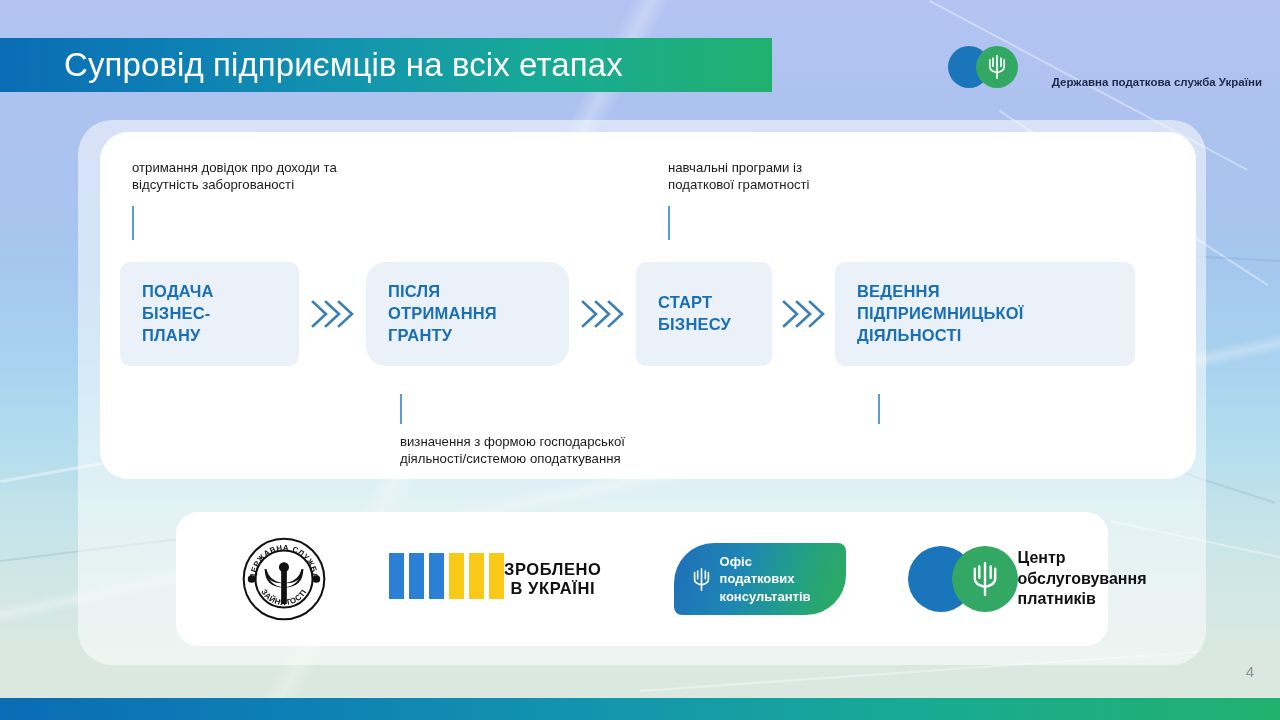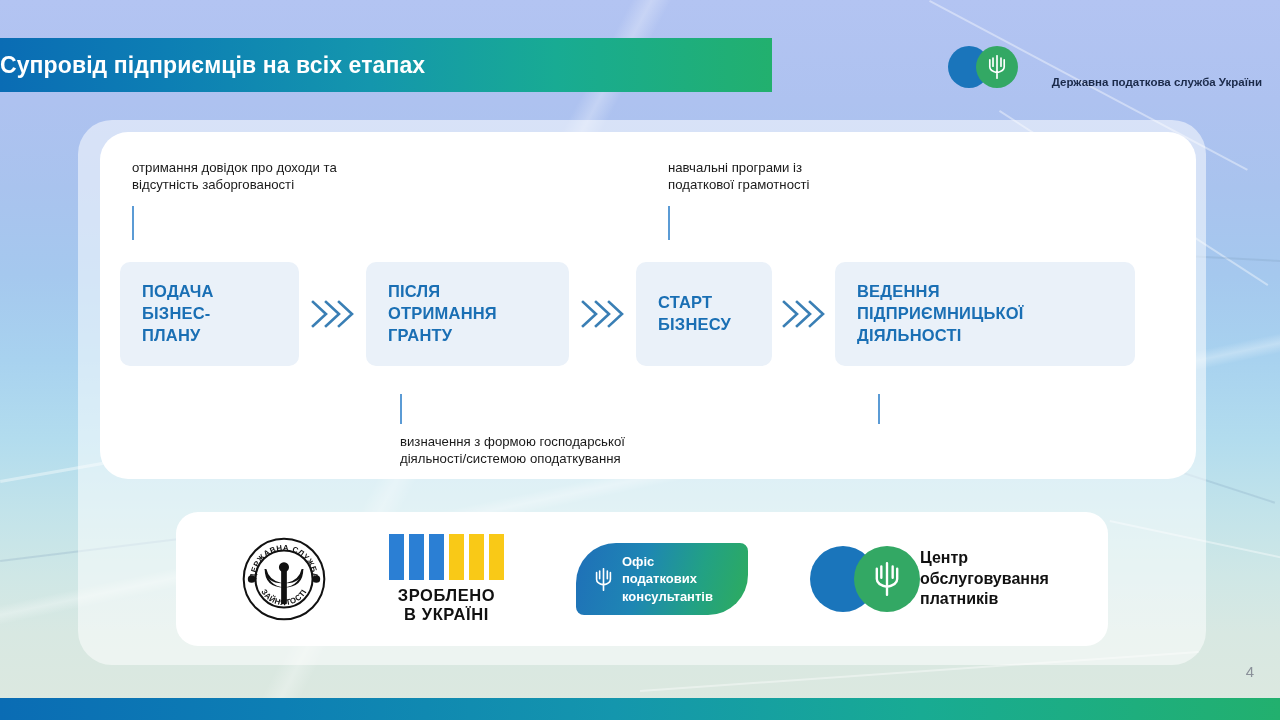--- a/index.html
+++ b/index.html
@@ -35,23 +35,24 @@
 
   
   #title-bar {
     position: absolute; left: 0; top: 38px;
     width: 772px; height: 54px;
     background: linear-gradient(to right, #0a6cb4 0%, #0d7fb4 22%, #1496ad 48%, #18ab93 72%, #22b06e 100%);
     display: flex; align-items: center;
   }
   #title-text {
     color: #ffffff;
-    font-size: 23px;
-    font-weight: bold;
+    font-size: 33px;
+    font-weight: normal;
     letter-spacing: 0.1px;
+    margin-left: 64px;
     white-space: nowrap;
   }
 
   
   #brand {
     position: absolute; right: 18px; top: 38px;
     display: flex; align-items: flex-end; gap: 14px;
     height: 52px;
   }
   .brand-dots { position: relative; width: 82px; height: 46px; flex: none; }
@@ -122,21 +123,21 @@
     flex: none;
     display: flex; align-items: center; justify-content: center;
   }
   .chev-svg { display: block; }
 
   
   .partner { display: flex; align-items: center; flex: none; }
 
   .seal { width: 84px; height: 84px; }
 
-  .made-in-ua { display: flex; flex-direction: column; align-items: center; }
+  .made-in-ua { display: flex; align-items: center; }
   .bars { display: flex; gap: 5px; height: 46px; margin-bottom: 6px; }
   .bar { width: 15px; height: 46px; }
   .bar.b { background: #2b7fd4; }
   .bar.y { background: #f9c917; }
   .mu-text {
     font-size: 16.5px; font-weight: bold; color: #111; line-height: 1.14;
     text-align: center; letter-spacing: 0.6px; white-space: pre-line;
   }
 
   .otc-badge {
@@ -217,21 +218,21 @@
     <div class="stage-card" style="width:179px;">
       <div class="stage-label">ПОДАЧА
 БІЗНЕС-
 ПЛАНУ</div>
     </div>
     <div class="chev-group" style="width:67px;">
       <svg class="chev-svg" width="48" height="34" viewBox="0 0 48 34">
         <path d="M4 5 L17 17 L4 29 M17 5 L30 17 L17 29 M30 5 L43 17 L30 29" stroke="#3a7fb5" stroke-width="2.6" fill="none" stroke-linecap="square" stroke-linejoin="miter"></path>
       </svg>
     </div>
-    <div class="stage-card" style="width:203px;">
+    <div class="stage-card" style="width:203px;border-radius:20px;">
       <div class="stage-label">ПІСЛЯ
 ОТРИМАННЯ
 ГРАНТУ</div>
     </div>
     <div class="chev-group" style="width:67px;">
       <svg class="chev-svg" width="48" height="34" viewBox="0 0 48 34">
         <path d="M4 5 L17 17 L4 29 M17 5 L30 17 L17 29 M30 5 L43 17 L30 29" stroke="#3a7fb5" stroke-width="2.6" fill="none" stroke-linecap="square" stroke-linejoin="miter"></path>
       </svg>
     </div>
     <div class="stage-card" style="width:136px;">

